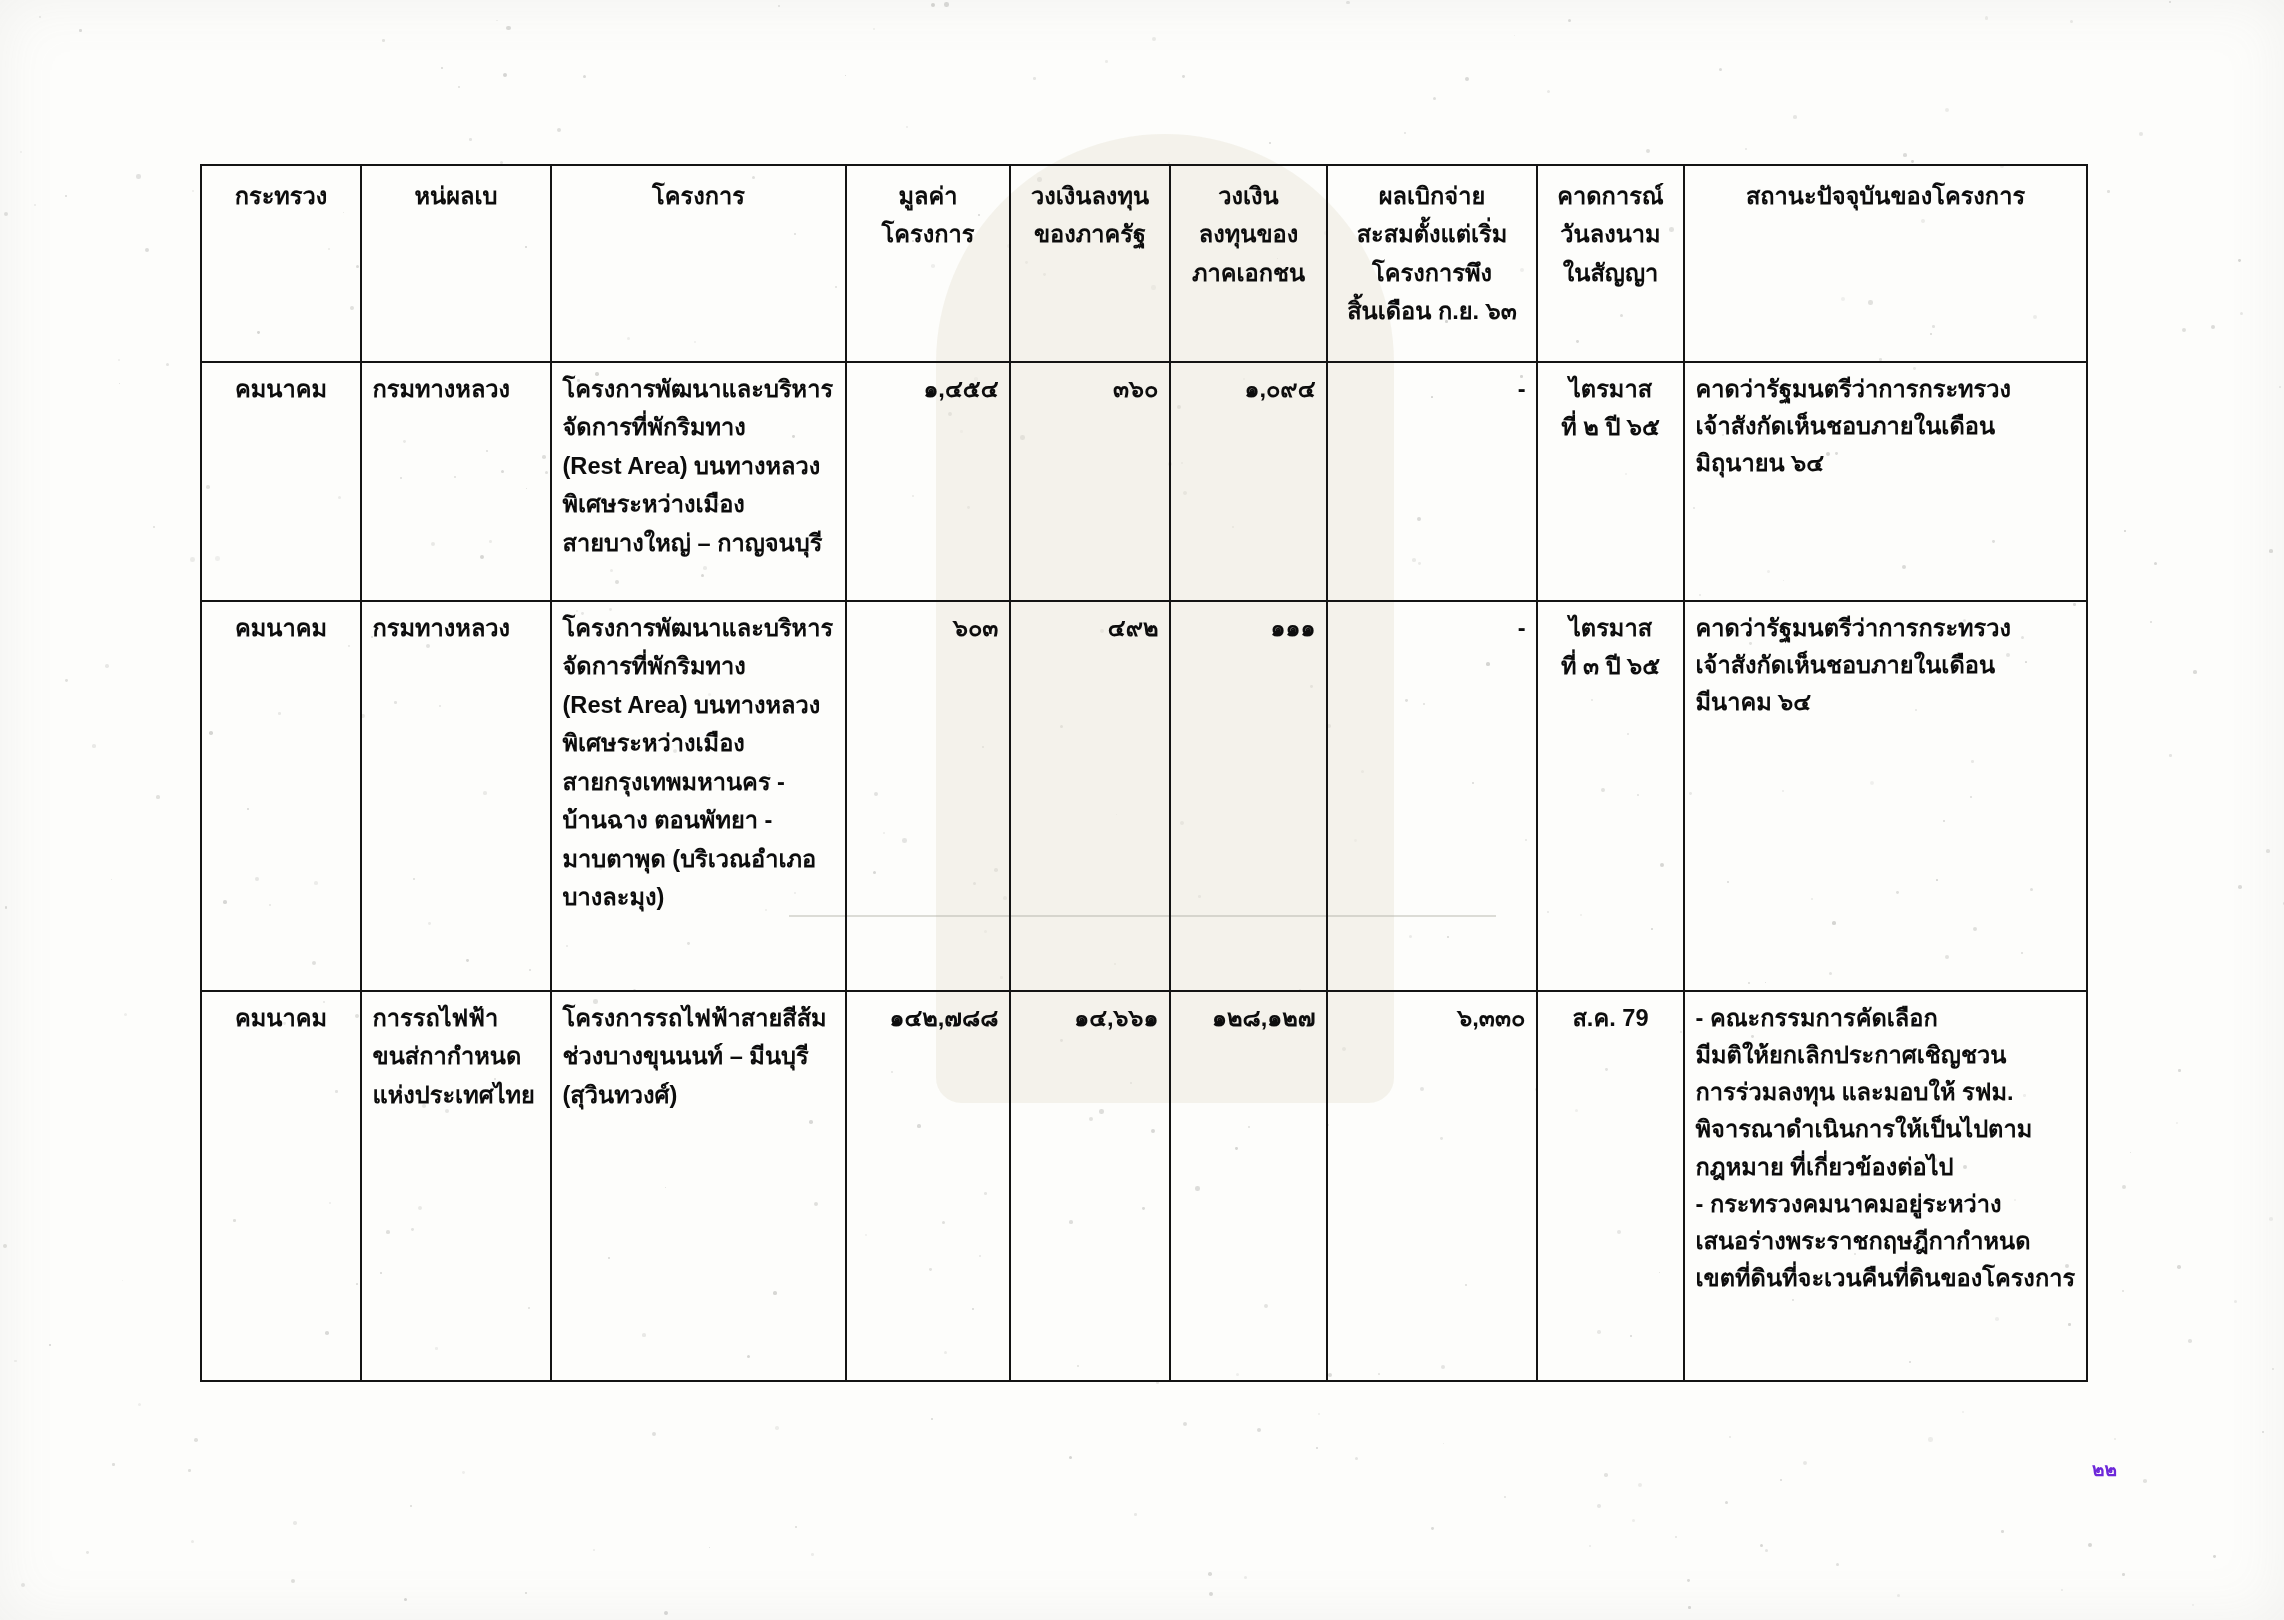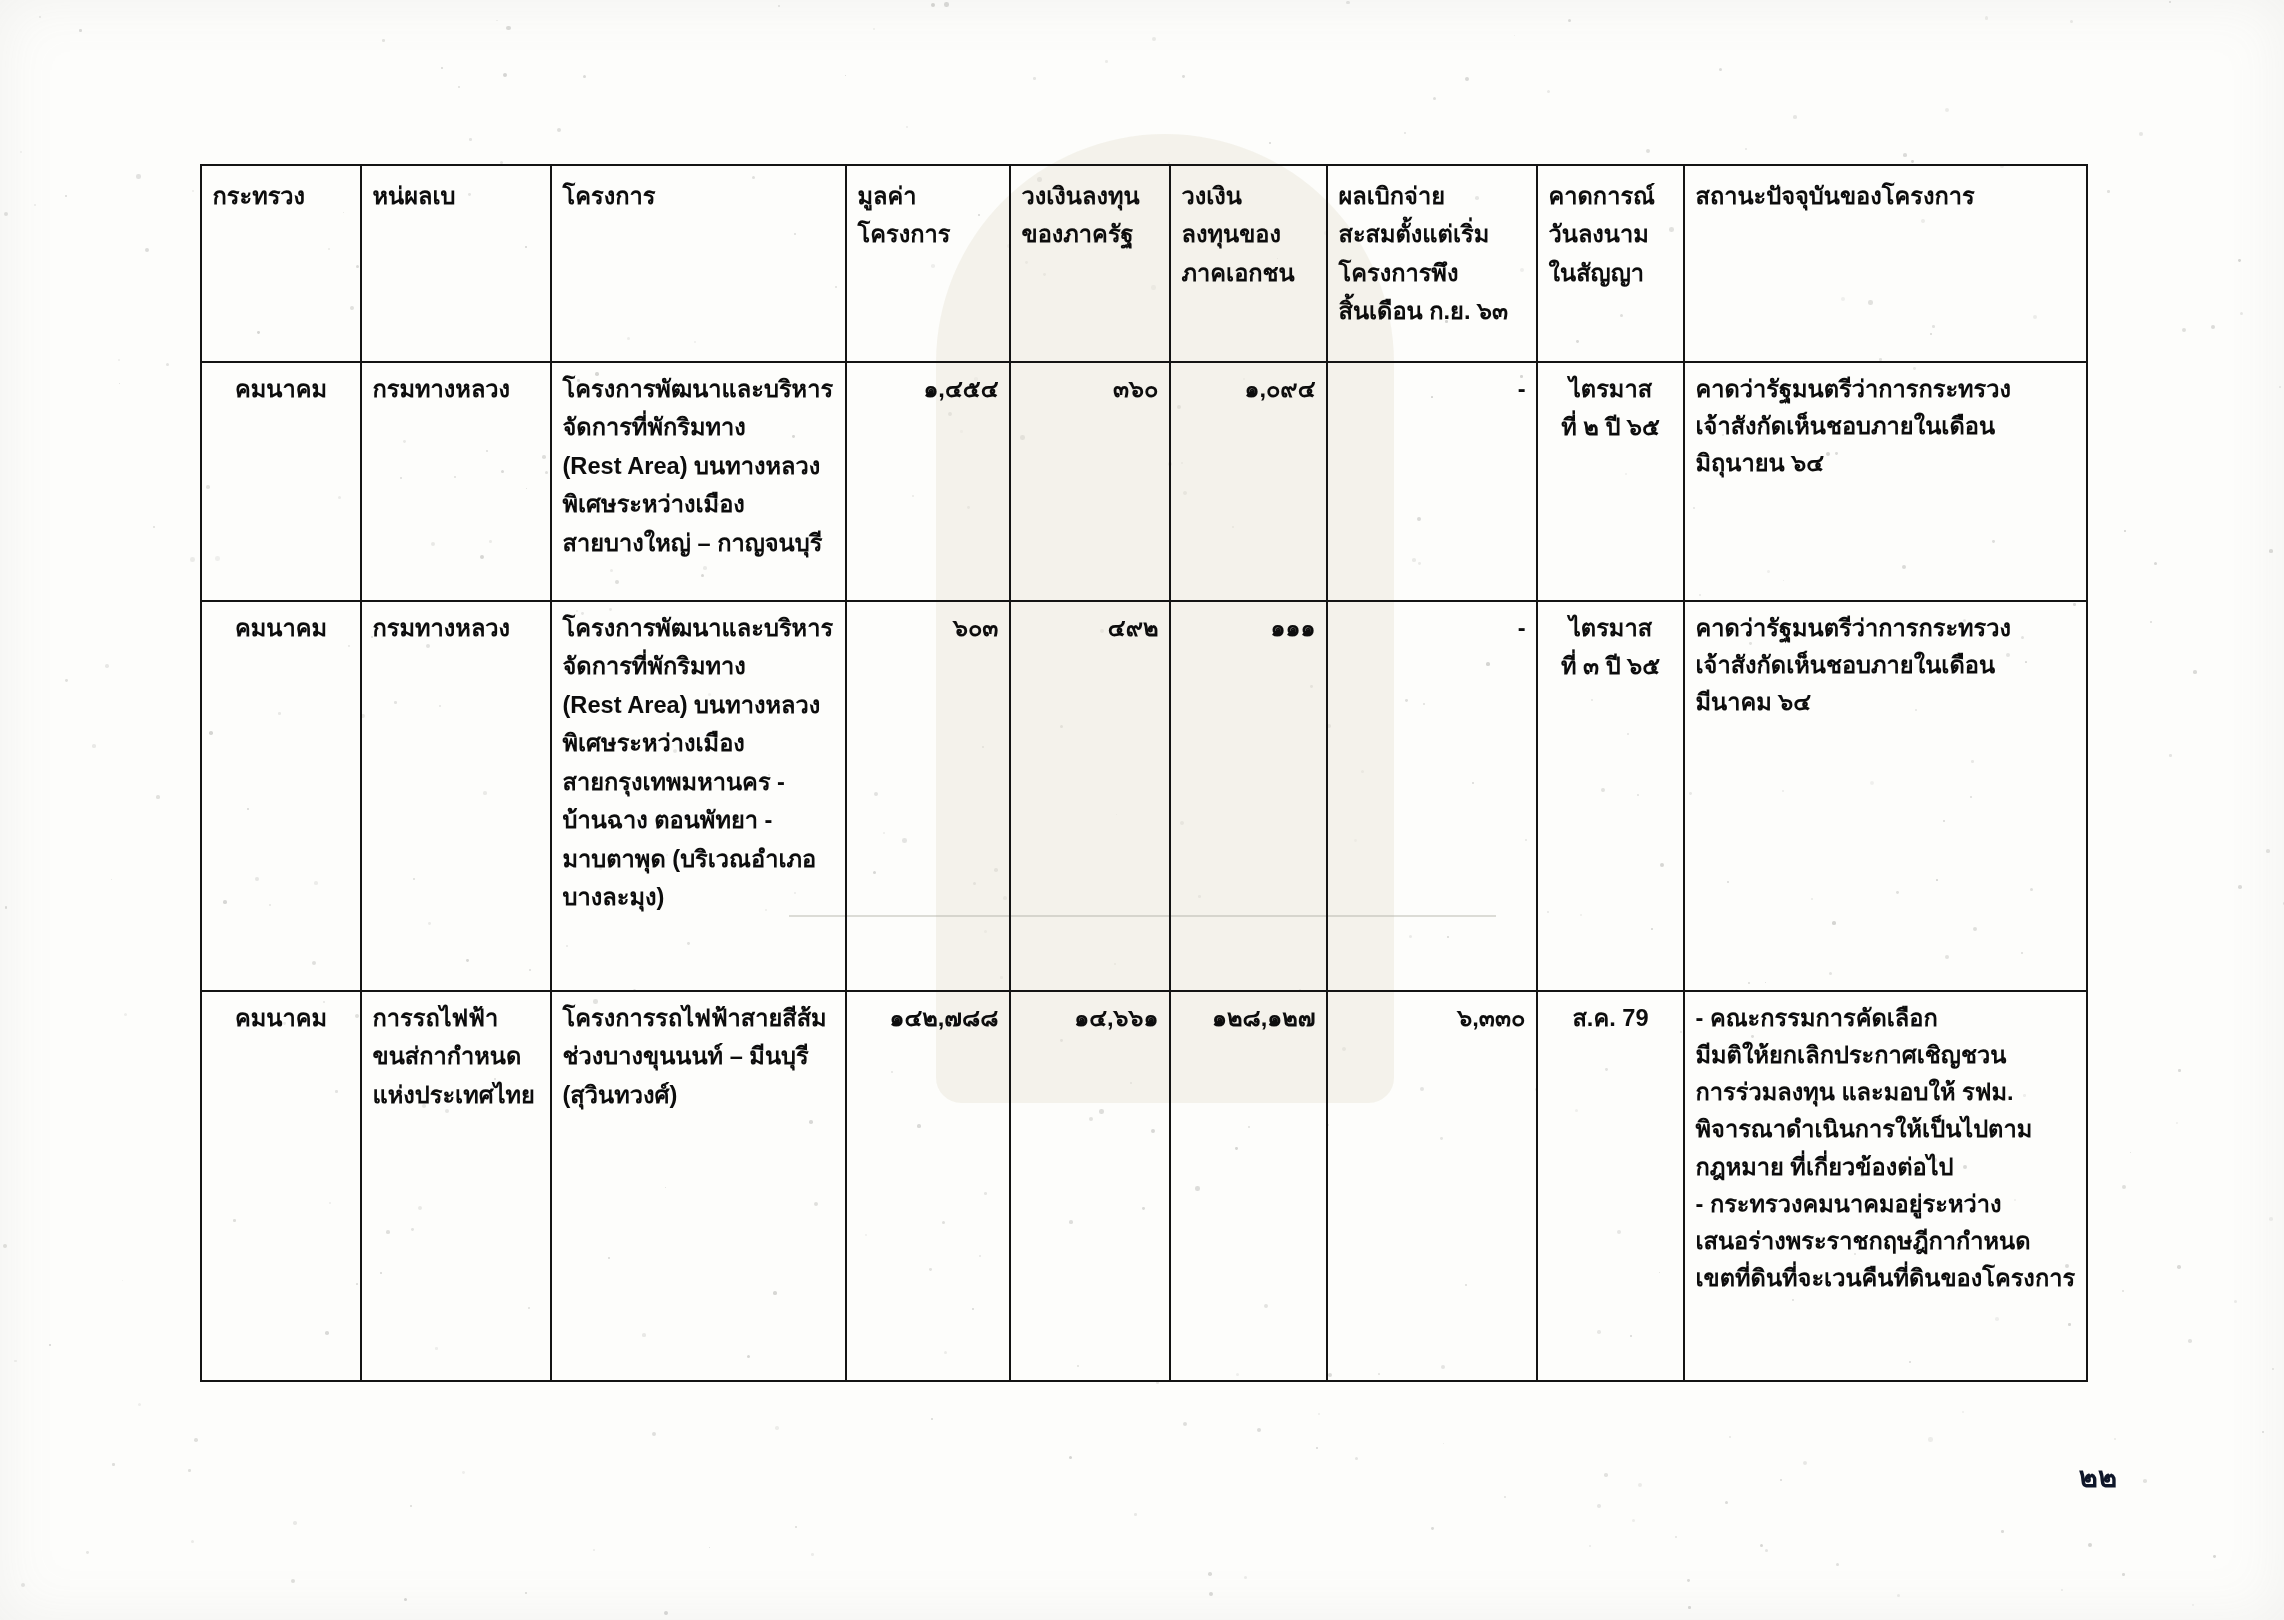--- a/index.html
+++ b/index.html
@@ -99,21 +99,21 @@
   table.doc-table td {
     border: 2px solid #141414;
     vertical-align: top;
     padding: 9.2px 10.5px 11.8px;
     font-size: 23.6px;
     line-height: 1.52;
     font-weight: 700;
     color: #0d0d0d;
   }
   table.doc-table th {
-    text-align: left;
+    text-align: center;
     vertical-align: top;
     padding-top: 13px;
   }
   .col-ministry  { width: 160px; }
   .col-agency    { width: 190px; }
   .col-project   { width: 295px; }
   .col-value     { width: 164px; }
   .col-gov       { width: 160px; }
   .col-priv      { width: 157px; }
   .col-disb      { width: 210px; }
@@ -150,23 +150,23 @@
   .status-text p {
     margin: 0 0 1.3px 0;
     white-space: nowrap;
   }
 
   
   #page-number {
     position: absolute;
     right: 167px;
     top: 1454px;
-    font-size: 29px;
+    font-size: 19px;
     font-weight: 700;
-    color: #0f172a;
+    color: #6d28d9;
     z-index: 5;
   }
 </style>
 </head>
 <body>
 
 <div id="page">
 
   <div id="wm-arc"></div>
   <div id="scan-noise">

